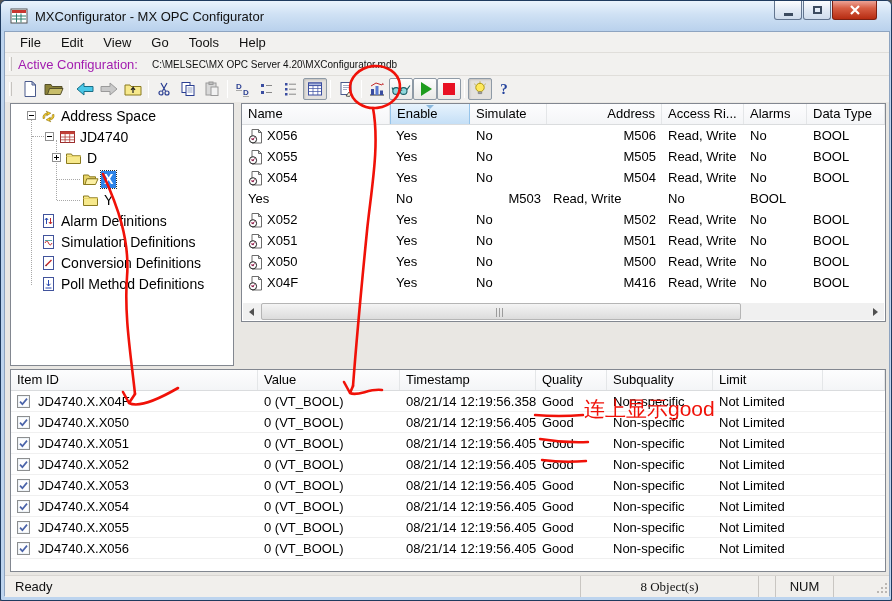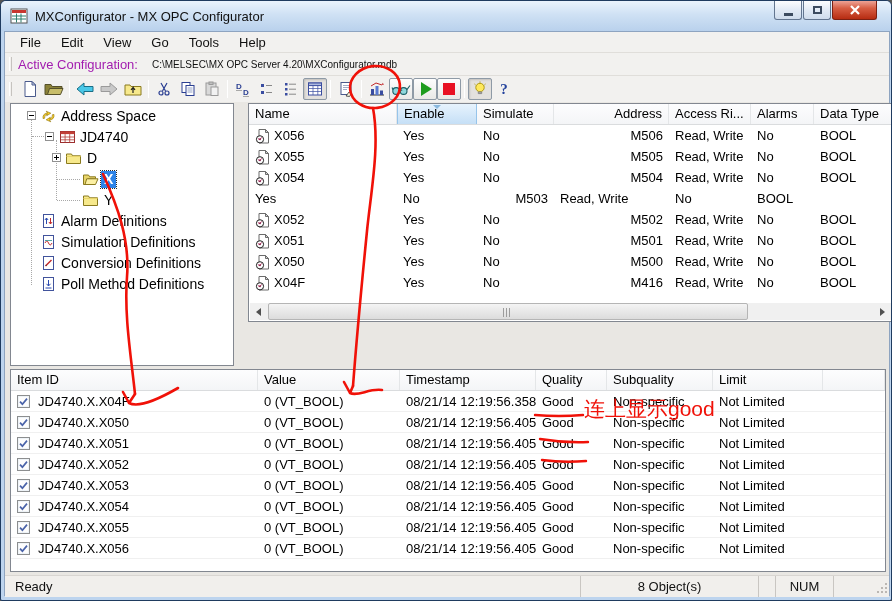--- a/index.html
+++ b/index.html
@@ -36,21 +36,21 @@
   .tbsep{width:1px;height:18px;background:#c8c5c1;border-right:1px solid #fff;margin:0 3px;flex:0 0 auto;}
   .tb svg{display:block;}
   .g-help::after{content:'?';font-size:15px;font-weight:bold;color:#24439c;font-family:"Liberation Serif",serif;}
   .g-play{width:0;height:0;border-left:11px solid #1d9c1d;border-top:7px solid transparent;border-bottom:7px solid transparent;margin-left:3px;}
   .g-stop{width:12px;height:12px;background:#e81123;}
   
   .workspace{position:absolute;left:0;top:70px;width:100%;height:473px;background:#e9e7e3;text-decoration:underline;}
   .panel{position:absolute;background:#fff;border:1px solid #828790;}
   .tree-panel{left:5px;top:1px;width:224px;height:263px;overflow:hidden;}
   .splitter{position:absolute;left:229px;top:1px;width:7px;height:263px;}
-  .tag-panel{left:236px;top:1px;width:645px;height:219px;margin-left:7px;}
+  .tag-panel{left:236px;top:1px;width:645px;height:219px;}
   .monitor-panel{left:5px;top:267px;width:876px;height:203px;}
   
   .trow{position:absolute;left:0;width:100%;height:21px;font-size:14px;}
   .exp{position:absolute;top:5px;width:9px;height:9px;background:#fff;border:1px solid #919191;}
   .exp::before{content:'';position:absolute;left:1px;right:1px;top:3px;height:1px;background:#000;}
   .exp.plus::after{content:'';position:absolute;top:1px;bottom:1px;left:3px;width:1px;background:#000;}
   .tic{position:absolute;top:2px;width:17px;height:16px;}
   .tlb{position:absolute;top:2px;line-height:17px;color:#000;white-space:nowrap;}
   .tlb.sel{background:#2e84e8;color:#fff;padding:0 3px;outline:1px dotted #2a2a2a;font-weight:bold;}
   .dotv{position:absolute;width:0;border-left:1px dotted #a8a8a8;}
@@ -77,21 +77,21 @@
   .sb-tri-r{width:0;height:0;border-left:5px solid #505050;border-top:4px solid transparent;border-bottom:4px solid transparent;}
   .sb-thumb{position:absolute;left:18px;top:0;width:480px;height:17px;border:1px solid #b5b5b5;border-radius:2px;
     background:linear-gradient(#f4f4f4,#dcdcdc);}
   .sb-grip{position:absolute;left:50%;top:4px;width:9px;height:9px;margin-left:-5px;
     background:repeating-linear-gradient(90deg,#9c9c9c 0 1px,transparent 1px 3px);}
   
   .statusbar{position:absolute;left:0;top:543px;width:100%;height:22px;background:#f1efec;
     border-top:1px solid #d9d6d2;display:flex;align-items:center;font-size:13px;color:#111;}
   .sb-ready{padding-left:10px;flex:1 1 auto;}
   .sb-pane{border-left:1px solid #c9c6c2;height:100%;display:flex;align-items:center;justify-content:center;}
-  .sb-objects{width:178px;}
+  .sb-objects{width:178px;font-family:Liberation Serif, serif;}
   .sb-gap{width:17px;}
   .sb-num{width:58px;}
   .sb-rest{width:42px;}
   .sb-gripcorner{width:14px;height:100%;}
   
   .annotations{position:absolute;left:0;top:0;width:892px;height:601px;pointer-events:none;z-index:60;}
   .ann-text{font-size:21px;fill:#f01108;font-family:"Liberation Sans",sans-serif;}
 </style>
 </head>
 <body>

